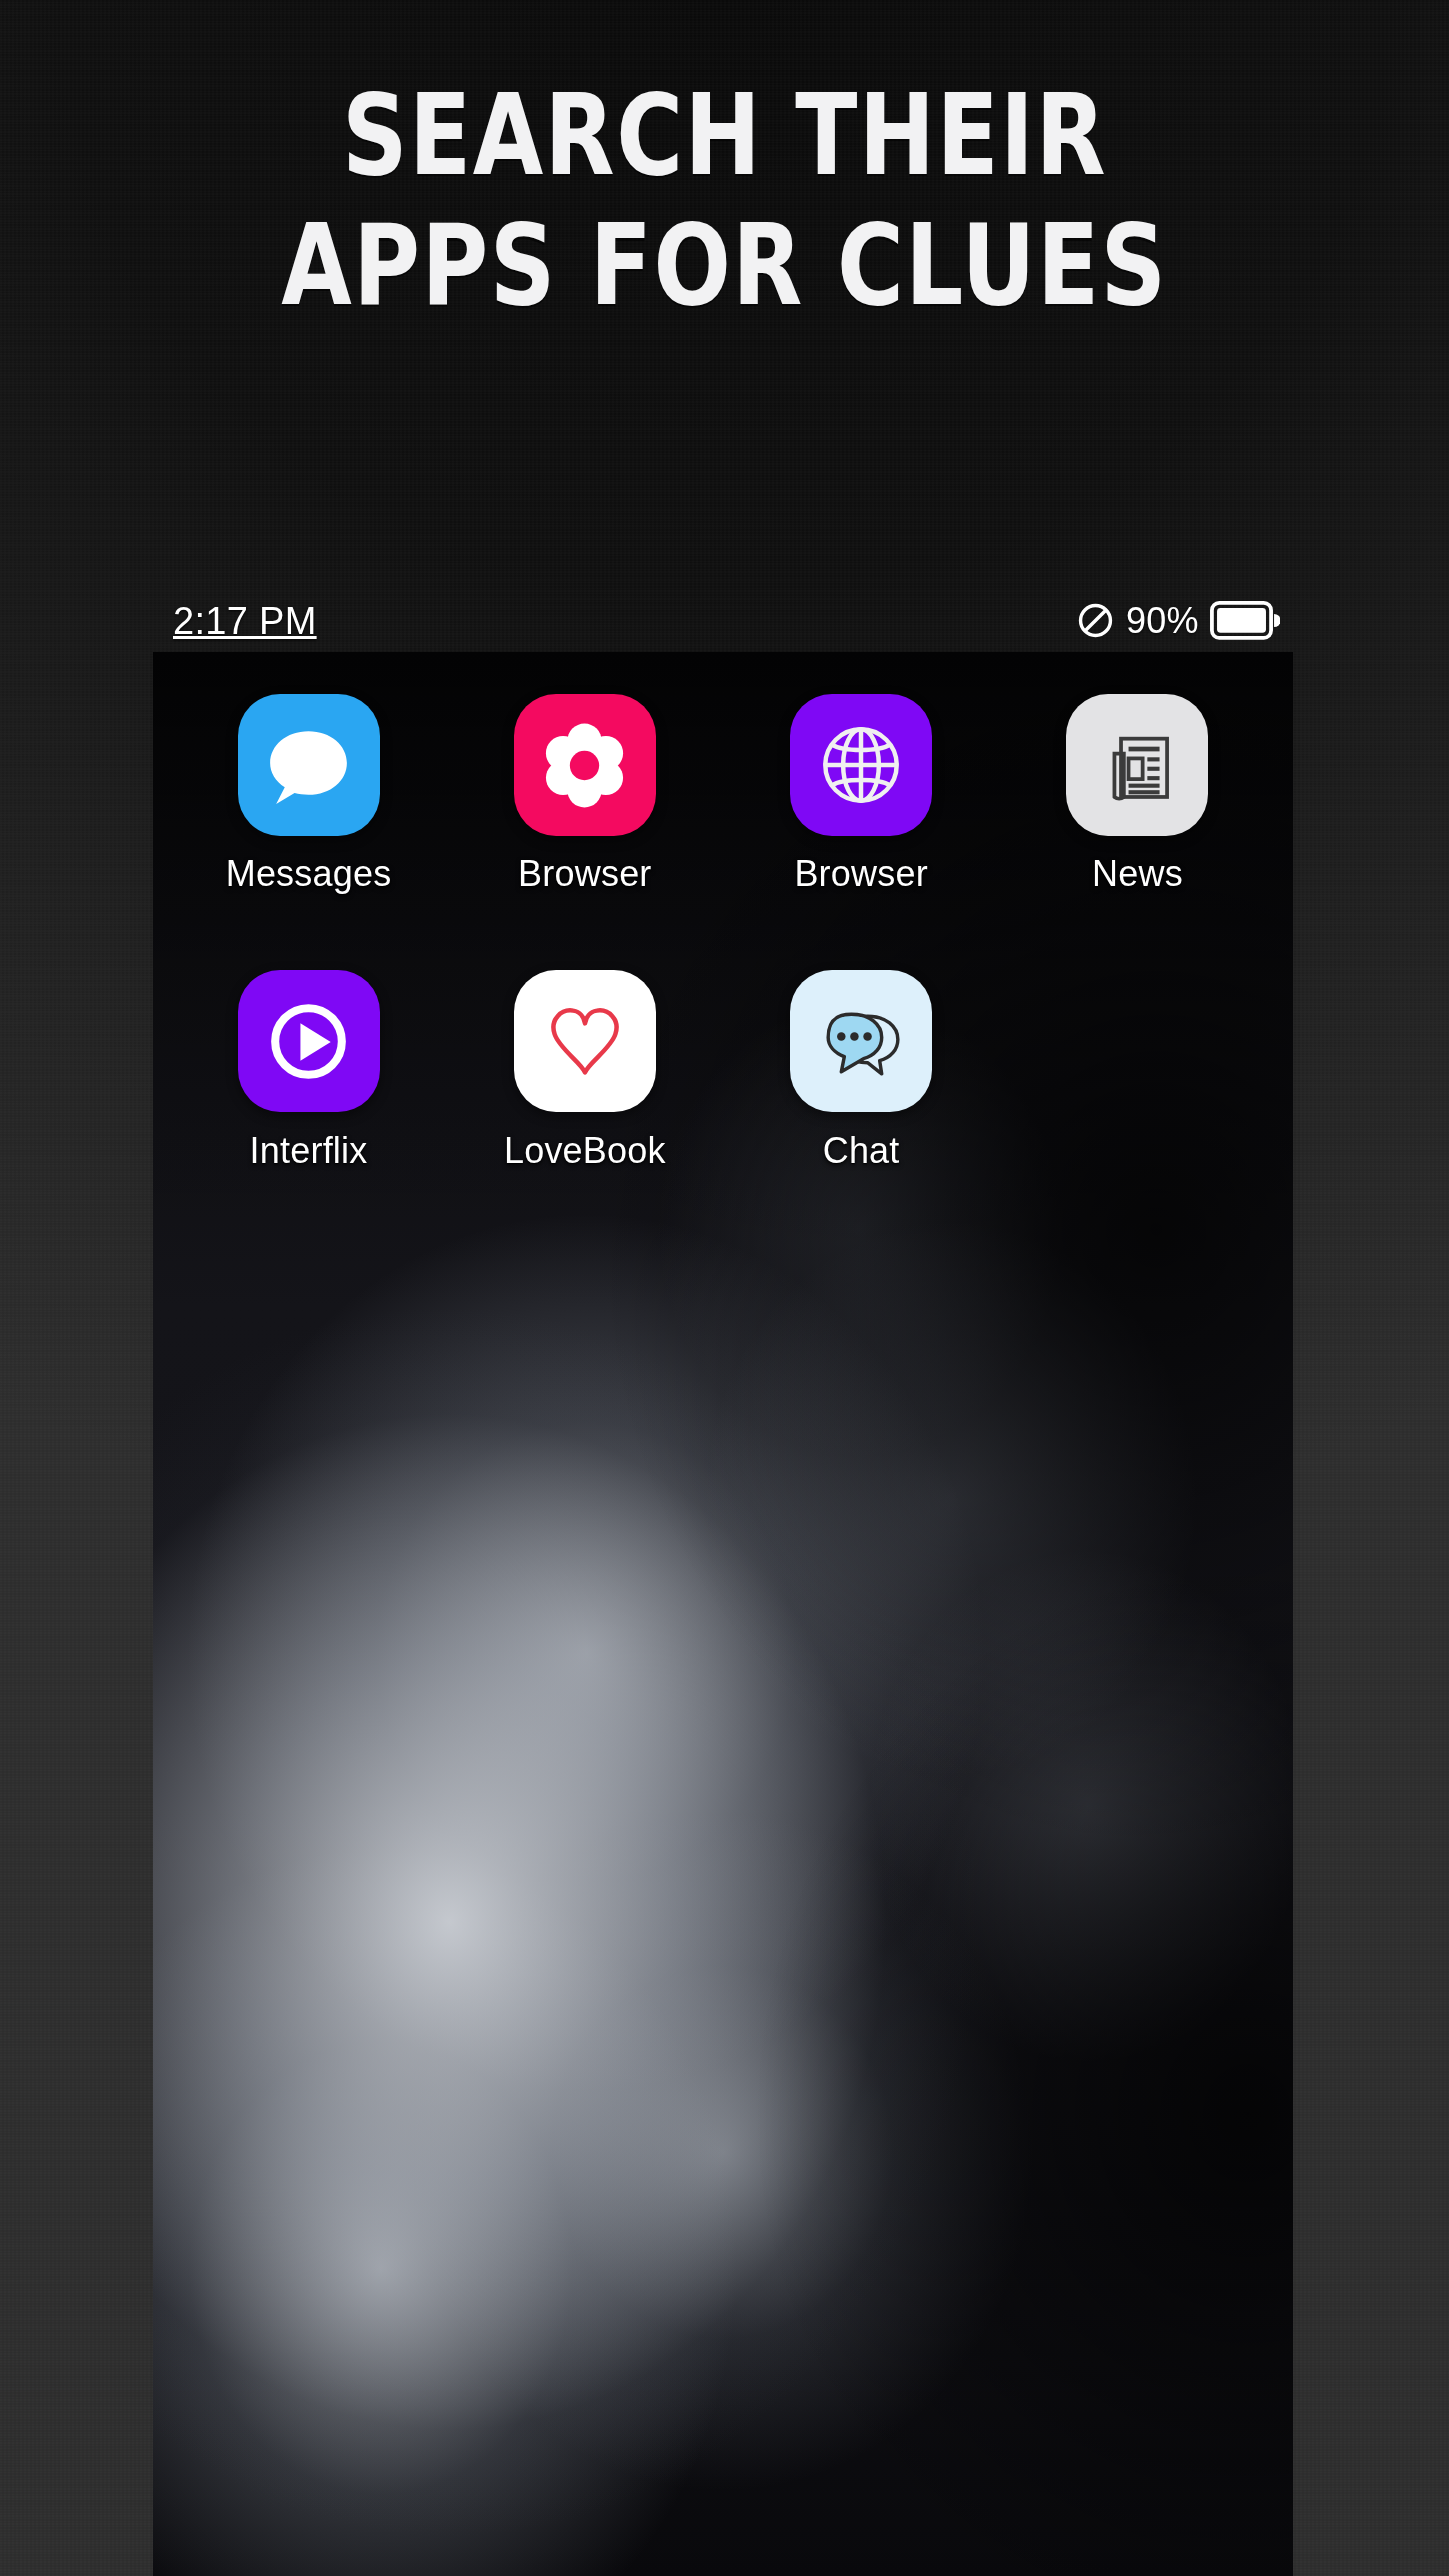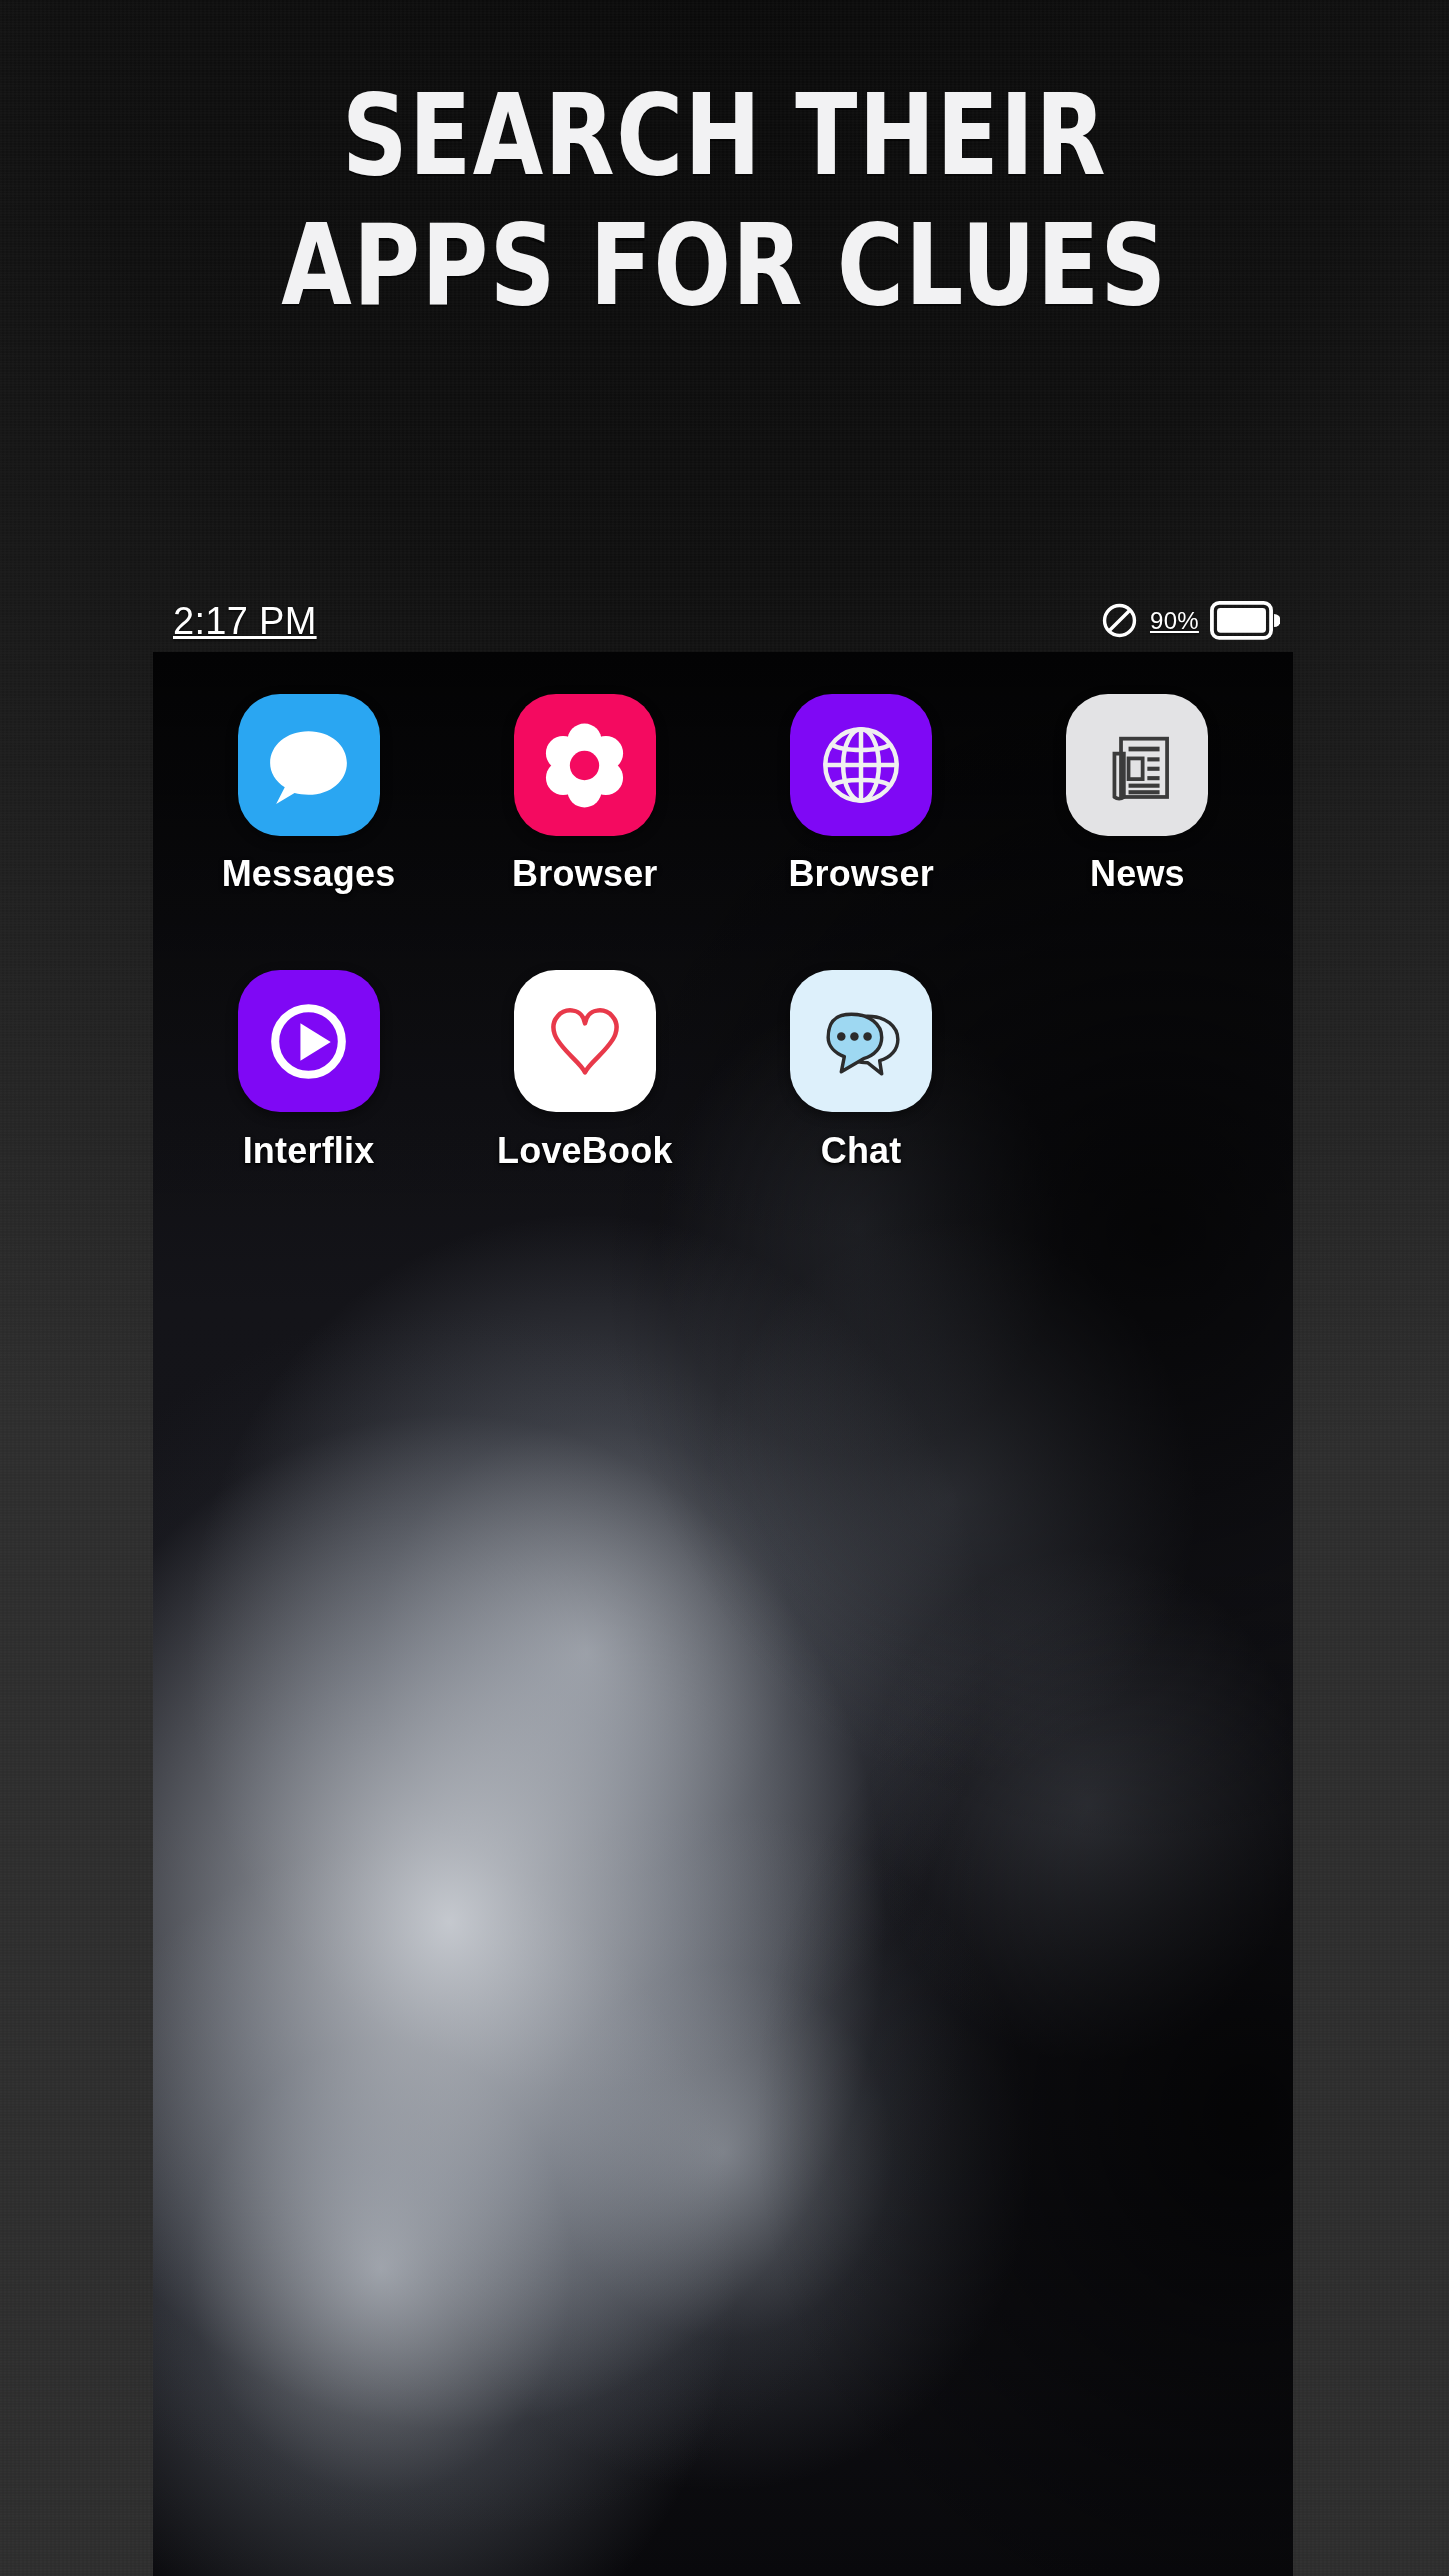--- a/index.html
+++ b/index.html
@@ -58,23 +58,22 @@
   }
   #clock{
     font-size:38px;
     font-weight:400;
     letter-spacing:0.3px;
     text-shadow:0 1.3px 2.7px rgba(0,0,0,.8);
     text-decoration:underline;
   }
   #status-right{ display:flex; align-items:center; gap:10.7px; }
   #battery-pct{
-    font-size:24px; font-weight:400; letter-spacing:0.3px;
+    font-size:36px; font-weight:400; letter-spacing:0.3px;
     text-shadow:0 1.3px 2.7px rgba(0,0,0,.8);
-    text-decoration:underline;
   }
   .sb-icon{ display:block; }
 
   
   #phone-screen{
     position:absolute;
     left:153px; top:652px;
     width:1140px; height:1924px;
     overflow:hidden;
     background:#050507;
@@ -118,21 +117,21 @@
     width:142px; height:142px;
     border-radius:42px;
     display:flex; align-items:center; justify-content:center;
     box-shadow:0 4px 12px rgba(0,0,0,.45);
     position:relative;
   }
   .app-label{
     margin-top:17.4px;
     color:#ffffff;
     font-size:36px;
-    font-weight:700;
+    font-weight:400;
     letter-spacing:0.2px;
     text-shadow:0 2px 5.4px rgba(0,0,0,.9), 0 0.7px 1.3px rgba(0,0,0,.9);
     white-space:nowrap;
   }
 </style>
 </head>
 <body>
 
 <div id="backdrop"></div>
 

